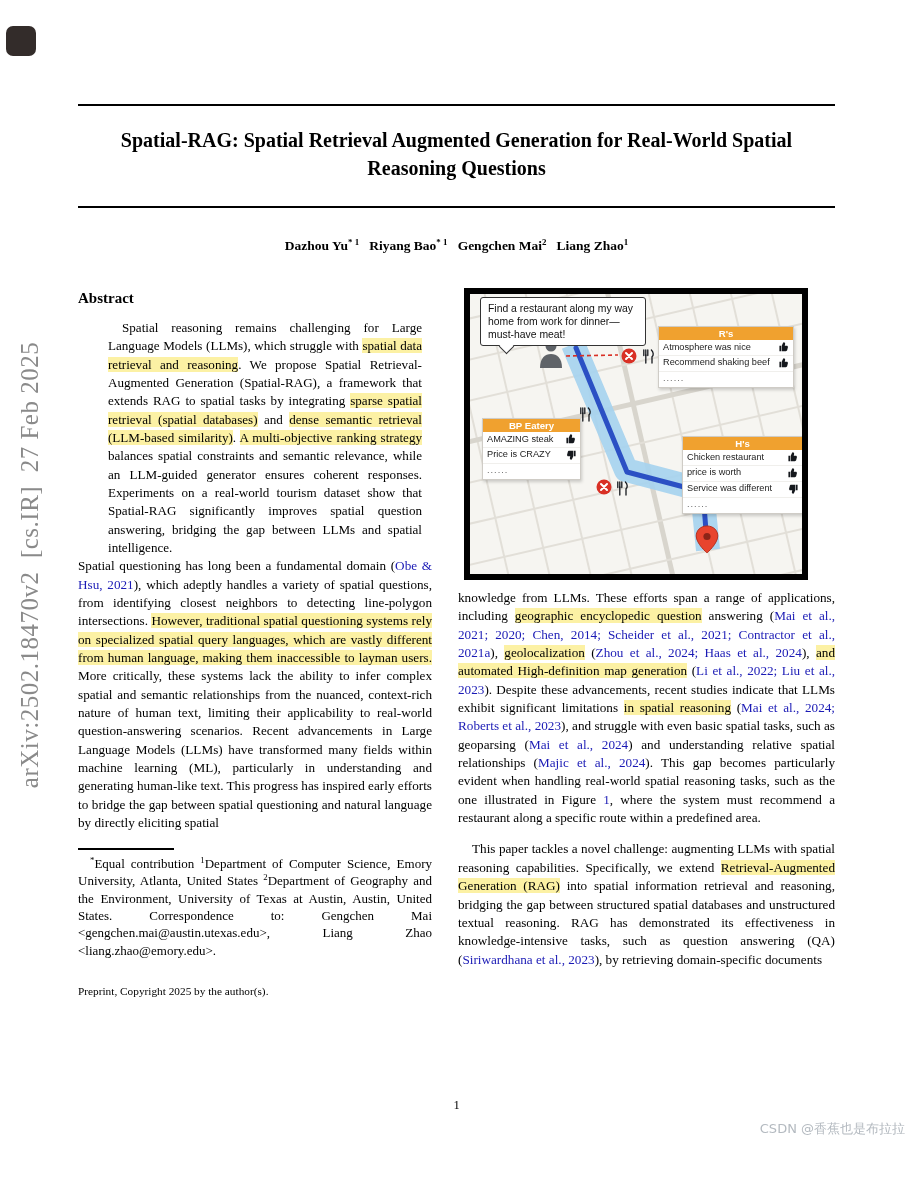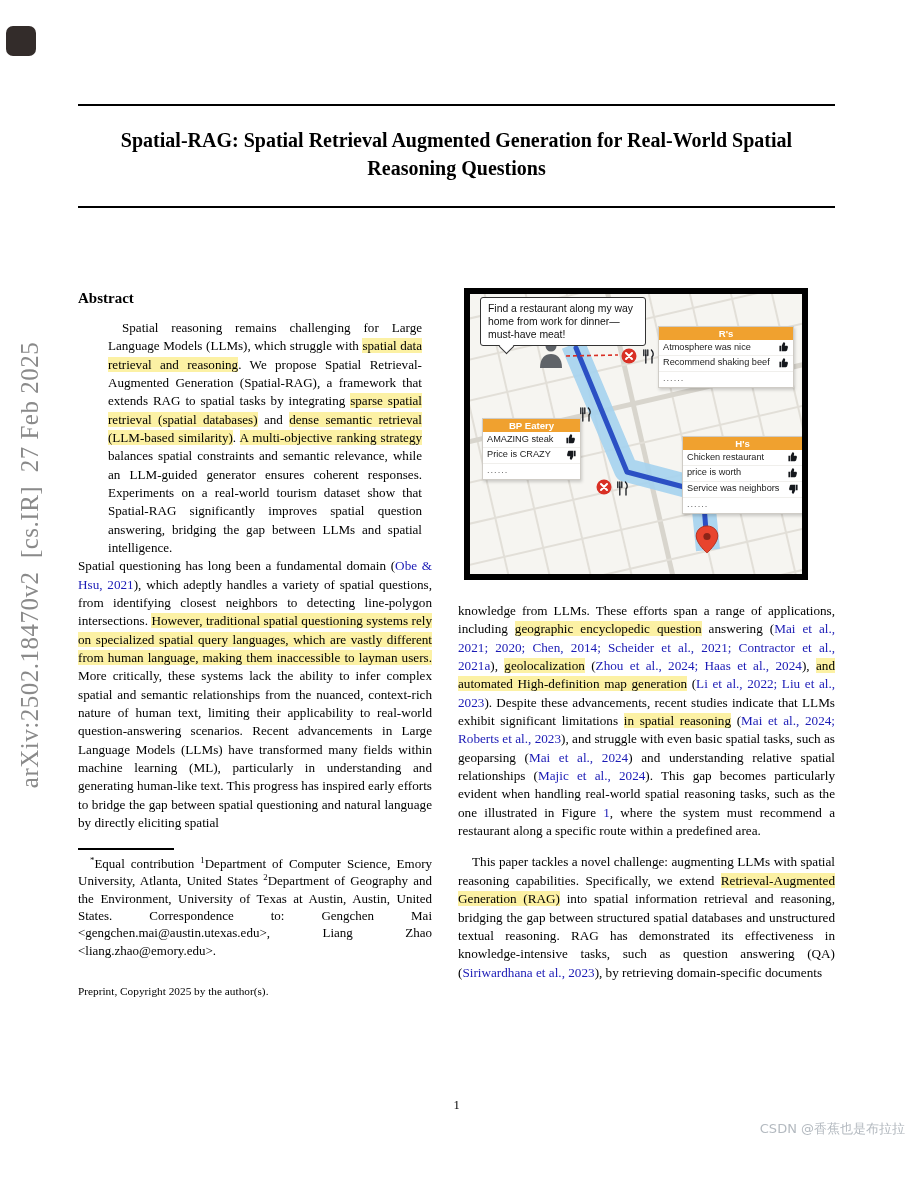--- a/index.html
+++ b/index.html
@@ -29,21 +29,21 @@
   .col-left{left:78px;width:354px;}
   .col-right{left:458px;width:377px;}
 
   .abs-head{text-align:left;font-weight:bold;font-size:15px;margin:2px 0 12px 0;}
   .abs-body{margin:0 10px 0 30px;font-size:13.1px;line-height:1.4;
        text-align:justify;text-indent:14px;}
 
   .sec-head{font-weight:bold;font-size:14.6px;margin:27px 0 12px 0;}
   .body-par{margin:0;font-size:13.2px;line-height:1.39;text-align:justify;}
   .body-par.indent{text-indent:14px;}
-  .col-right .body-par{margin-top:22px;}
+  .col-right .body-par{margin-top:9px;}
   .col-right .body-par + .body-par{margin-top:13px;}
 
   sup{font-size:68%;line-height:0;}
   .hl{background:var(--hl,#FCF1A4);}
   .cite{color:var(--cite,#1a1ab5);}
   .it{font-style:italic;}
   .dots{color:#666;letter-spacing:1px;}
 
   .foot-rule{width:96px;height:1.4px;background:#000;margin-top:16px;}
   .footnote{margin:5px 0 0 0;font-size:13px;line-height:1.34;
@@ -94,20 +94,21 @@
 <div class="sheet">
 
   <div class="corner-logo"></div>
 
   <div class="arxiv">arXiv:2502.18470v2&nbsp;&nbsp;[cs.IR]&nbsp;&nbsp;27 Feb 2025</div>
 
   <div class="rule rule-top"></div>
   <h1 class="title">Spatial-RAG: Spatial Retrieval Augmented Generation for Real-World Spatial Reasoning Questions</h1>
   <div class="rule rule-mid"></div>
 
+  <div class="authors"><span>Dazhou Yu</span><sup>* 1</sup><span>&nbsp;&nbsp;&nbsp;Riyang Bao</span><sup>* 1</sup><span>&nbsp;&nbsp;&nbsp;Gengchen Mai</span><sup>2</sup><span>&nbsp;&nbsp;&nbsp;Liang Zhao</span><sup>1</sup></div>
 
   <div class="col col-left">
     <div class="abs-head">Abstract</div>
     <p class="abs-body"><span>Spatial reasoning remains challenging for Large Language Models (LLMs), which struggle with </span><span class="hl">spatial data retrieval and reasoning</span><span>. We propose Spatial Retrieval-Augmented Generation (Spatial-RAG), a framework that extends RAG to spatial tasks by integrating </span><span class="hl">sparse spatial retrieval (spatial databases)</span><span> and </span><span class="hl">dense semantic retrieval (LLM-based similarity)</span><span>. </span><span class="hl">A multi-objective ranking strategy</span><span> balances spatial constraints and semantic relevance, while an LLM-guided generator ensures coherent responses. Experiments on a real-world tourism dataset show that Spatial-RAG significantly improves spatial question answering, bridging the gap between LLMs and spatial intelligence.</span></p>
 
     <p class="body-par"><span>Spatial questioning has long been a fundamental domain (</span><span class="cite">Obe &amp; Hsu, 2021</span><span>), which adeptly handles a variety of spatial questions, from identifying closest neighbors to detecting line-polygon intersections. </span><span class="hl">However, traditional spatial questioning systems rely on specialized spatial query languages, which are vastly different from human language, making them inaccessible to layman users.</span><span> More critically, these systems lack the ability to infer complex spatial and semantic relationships from the nuanced, context-rich nature of human text, limiting their applicability to real-world question-answering scenarios. Recent advancements in Large Language Models (LLMs) have transformed many fields within machine learning (ML), particularly in understanding and generating human-like text. This progress has inspired early efforts to bridge the gap between spatial questioning and natural language by directly eliciting spatial</span></p>
 
     <div class="foot-rule"></div>
     <p class="footnote"><sup>*</sup><span>Equal contribution </span><sup>1</sup><span>Department of Computer Science, Emory University, Atlanta, United States </span><sup>2</sup><span>Department of Geography and the Environment, University of Texas at Austin, Austin, United States. Correspondence to: Gengchen Mai &lt;gengchen.mai@austin.utexas.edu&gt;, Liang Zhao &lt;liang.zhao@emory.edu&gt;.</span></p>
     <p class="preprint">Preprint, Copyright 2025 by the author(s).</p>
@@ -228,21 +229,21 @@
                 <use href="#thumb-shape"></use>
               </svg>
             </div>
             <div class="co-line">
               <span>price is worth</span>
               <svg viewBox="0 0 12 12" class="thumb">
                 <use href="#thumb-shape"></use>
               </svg>
             </div>
             <div class="co-line">
-              <span>Service was neighbors</span>
+              <span>Service was different</span>
               <svg viewBox="0 0 12 12" class="thumb down">
                 <use href="#thumb-shape"></use>
               </svg>
             </div>
             <div class="co-line">
               <span class="dots">......</span>
             </div>
           </div>
       </div>
     </div>

